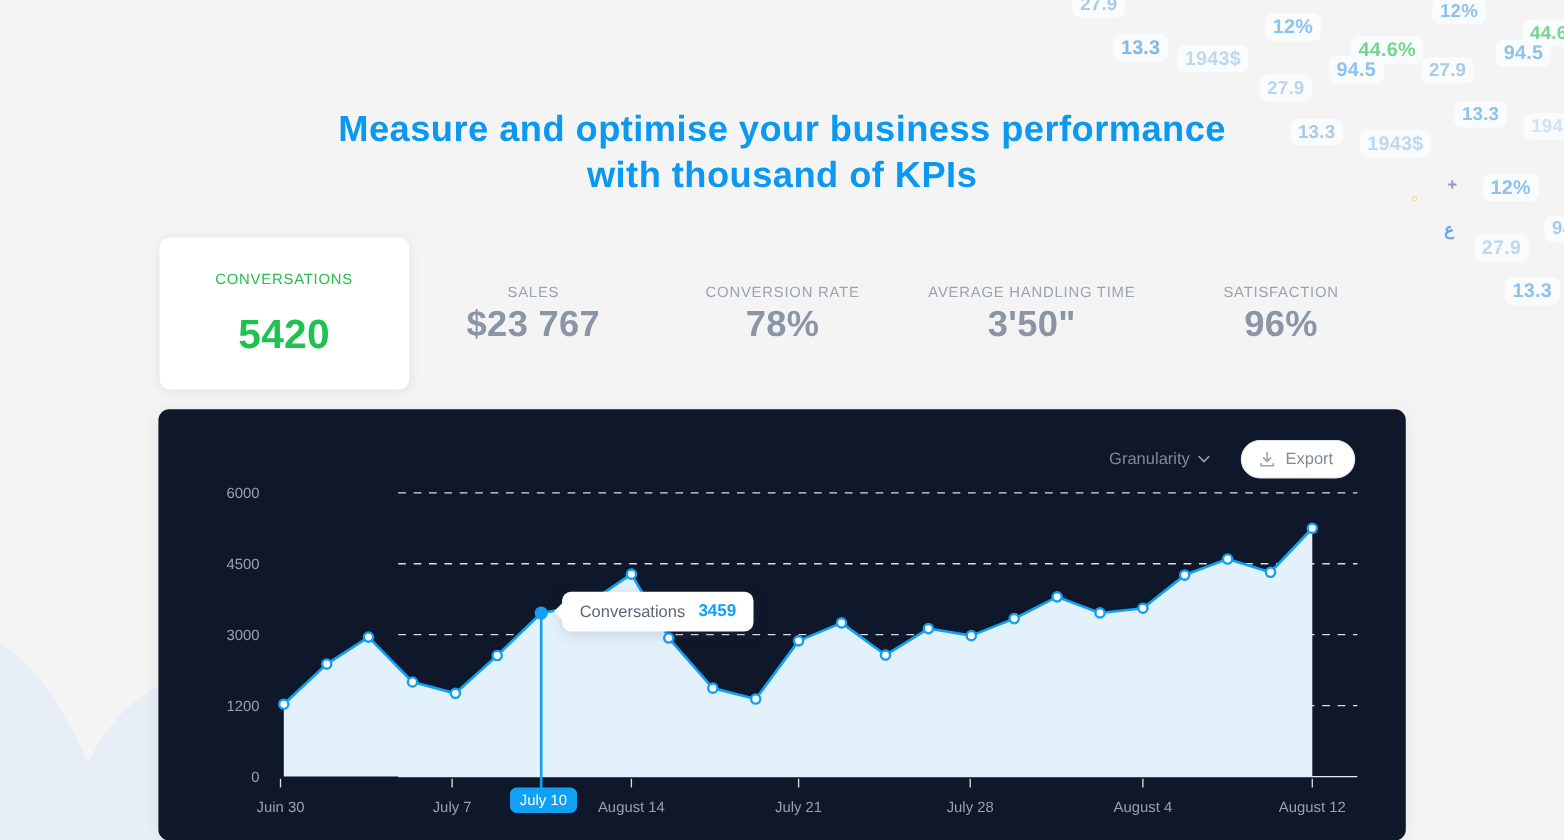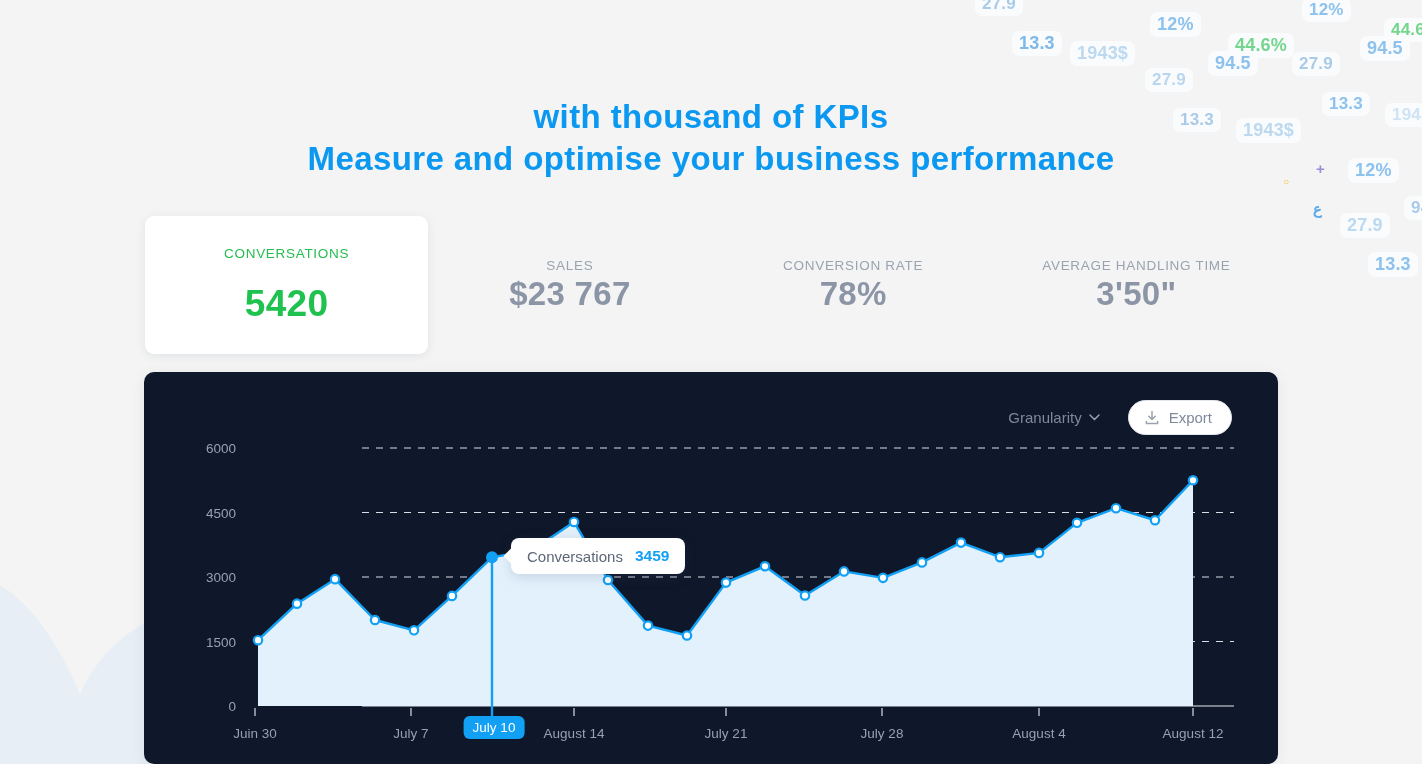--- a/index.html
+++ b/index.html
@@ -116,40 +116,44 @@
       <div class="deco-badge" style="left: 1348px; top: 158px; color: rgb(141, 194, 238); font-size: 18px;">12%</div>
       <div class="deco-badge" style="left: 1340px; top: 213px; color: rgb(188, 217, 240); font-size: 18px;">27.9</div>
       <div class="deco-badge" style="left: 1404px; top: 196px; color: rgb(169, 203, 232); font-size: 17px;">94</div>
       <div class="deco-badge" style="left: 1368px; top: 252px; color: rgb(141, 194, 238); font-size: 18px;">13.3</div>
       <div class="deco-sym" style="left: 1316px; top: 160px; color: rgb(157, 140, 216); font-size: 15px;">+</div>
       <div class="deco-sym" style="left: 1283px; top: 176px; color: rgb(245, 196, 58); font-size: 10px;">○</div>
       <div class="deco-sym" style="left: 1313px; top: 200px; color: rgb(90, 169, 232); font-size: 15px;">ع</div>
     </div>
 
   <div class="headline">
+    <div>Measure and optimise your business performance</div>
     <div>with thousand of KPIs</div>
-    <div>Measure and optimise your business performance</div>
   </div>
 
   <div class="kpi-row" id="kpi-row">
       <div class="kpi active">
         <div class="kpi-label">CONVERSATIONS</div>
         <div class="kpi-value">5420</div>
       </div>
       <div class="kpi">
         <div class="kpi-label">SALES</div>
         <div class="kpi-value">$23 767</div>
       </div>
       <div class="kpi">
         <div class="kpi-label">CONVERSION RATE</div>
         <div class="kpi-value">78%</div>
       </div>
       <div class="kpi">
         <div class="kpi-label">AVERAGE HANDLING TIME</div>
         <div class="kpi-value">3'50"</div>
+      </div>
+      <div class="kpi">
+        <div class="kpi-label">SATISFACTION</div>
+        <div class="kpi-value">96%</div>
       </div>
     </div>
 
   <div class="chart-card">
 
     <div class="chart-toolbar">
       <div class="granularity">
         <span>Granularity</span>
         <svg width="11" height="7" viewBox="0 0 11 7">
           <path d="M1 1 L5.5 5.6 L10 1" fill="none" stroke="#9aa3b0" stroke-width="1.4" stroke-linecap="round"></path>
@@ -202,21 +206,21 @@
           <line x1="111" y1="336" x2="111" y2="344" stroke="#d9dde4" stroke-width="1.2"></line>
           <line x1="267" y1="336" x2="267" y2="344" stroke="#d9dde4" stroke-width="1.2"></line>
           <line x1="430" y1="336" x2="430" y2="344" stroke="#d9dde4" stroke-width="1.2"></line>
           <line x1="582" y1="336" x2="582" y2="344" stroke="#d9dde4" stroke-width="1.2"></line>
           <line x1="738" y1="336" x2="738" y2="344" stroke="#d9dde4" stroke-width="1.2"></line>
           <line x1="895" y1="336" x2="895" y2="344" stroke="#d9dde4" stroke-width="1.2"></line>
           <line x1="1049" y1="336" x2="1049" y2="344" stroke="#d9dde4" stroke-width="1.2"></line>
         </svg>
       <div class="ylabels" id="ylabels">
           <div class="ytick" style="top: 334px;">0</div>
-          <div class="ytick" style="top: 269.5px;">1500</div>
+          <div class="ytick" style="top: 269.5px;">1200</div>
           <div class="ytick" style="top: 205px;">3000</div>
           <div class="ytick" style="top: 140.5px;">4500</div>
           <div class="ytick" style="top: 76px;">6000</div>
         </div>
       <div class="xlabels" id="xlabels">
           <div class="xtick" style="left: 111px; top: 2px;">Juin 30</div>
           <div class="xtick" style="left: 267px; top: 2px;">July 7</div>
           <div class="xtick hl" style="left: 350px;">July 10</div>
           <div class="xtick" style="left: 430px; top: 2px;">August 14</div>
           <div class="xtick" style="left: 582px; top: 2px;">July 21</div>

